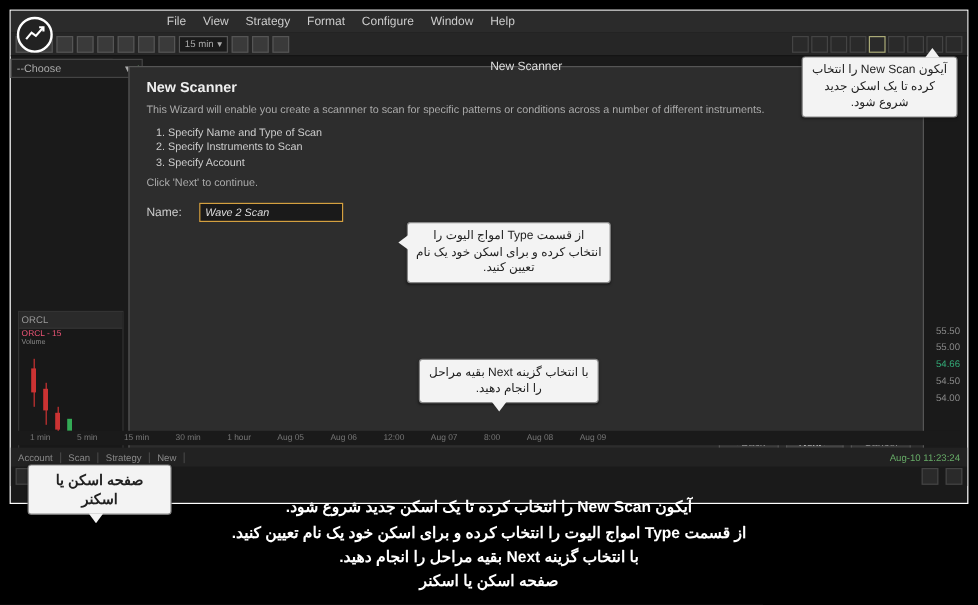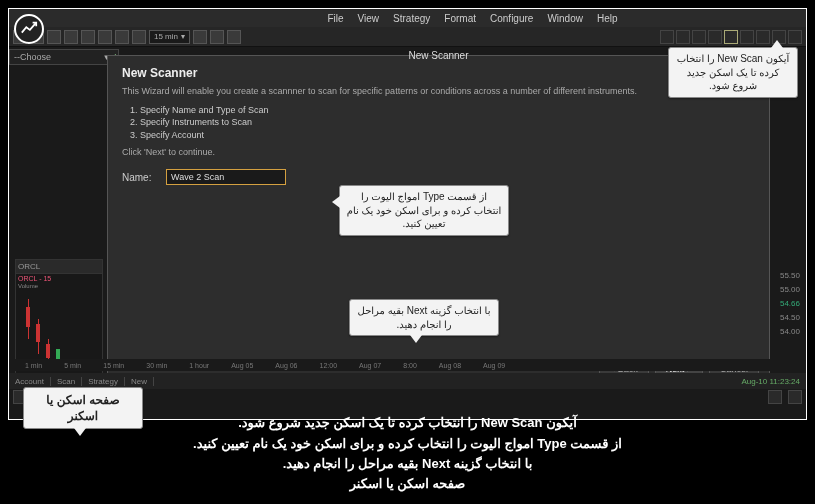--- a/index.html
+++ b/index.html
@@ -10,21 +10,21 @@
 
   
   .logo { position: absolute; top: 14px; left: 14px; z-index: 50; display: flex; align-items: center; gap: 6px; }
   .logo-badge { width: 30px; height: 30px; border-radius: 50%; border: 2px solid #fff; background: #222; display: flex; align-items: center; justify-content: center; }
   .logo-badge svg { width: 18px; height: 18px; }
   .logo-text { direction: rtl; line-height: 1; }
   .logo-text .fa { font-size: 13px; font-weight: bold; }
   .logo-text .en { font-size: 8px; color: #bbb; }
 
   
-  .menubar { position: absolute; top: 0; left: 0; right: 0; height: 18px; background: #2b2b2b; display: flex; align-items: center; padding-left: 130px; gap: 14px; font-size: 10px; color: #ccc; justify-content: center; }
+  .menubar { position: absolute; top: 0; left: 0; right: 0; height: 18px; background: #2b2b2b; display: flex; align-items: center; padding-left: 130px; gap: 14px; font-size: 10px; color: #ccc; }
   .menubar span { cursor: default; }
 
   
   .toolbar { position: absolute; top: 18px; left: 0; right: 0; height: 20px; background: #262626; border-bottom: 1px solid #111; display: flex; align-items: center; padding: 0 4px; gap: 3px; }
   .tb-btn { width: 14px; height: 14px; background: #3a3a3a; border: 1px solid #555; }
   .tb-sel { height: 14px; background: #1a1a1a; border: 1px solid #555; color: #aaa; font-size: 8px; padding: 0 4px; display: flex; align-items: center; }
   .tb-spacer { flex: 1; }
   .tb-right { display: flex; gap: 2px; }
   .tb-icon { width: 14px; height: 14px; background: #2a2a2a; border: 1px solid #444; }
 
@@ -41,21 +41,21 @@
   .dialog { position: absolute; top: 46px; left: 98px; width: 663px; height: 330px; background: #2d2d2d; border: 1px solid #555; }
   .dialog-title { position: absolute; top: -6px; left: 0; right: 0; height: 14px; text-align: center; font-size: 10px; color: #ddd; }
   .dialog-body { padding: 10px 14px; font-size: 10px; color: #ccc; }
   .dialog-h { font-size: 12px; font-weight: bold; color: #eee; margin-bottom: 6px; }
   .dialog-p { font-size: 9px; color: #aaa; margin-bottom: 6px; line-height: 1.3; }
   .dialog-ol { margin-left: 18px; margin-bottom: 6px; }
   .dialog-ol li { font-size: 9px; color: #ccc; font-weight: normal; line-height: 1.4; }
   .dialog-click { font-size: 9px; color: #aaa; margin-bottom: 12px; }
   .form-row { display: flex; align-items: center; gap: 8px; margin-bottom: 6px; }
   .form-label { width: 36px; font-size: 10px; color: #ccc; }
-  .form-input { width: 120px; height: 16px; background: #1a1a1a; border: 1px solid #d4a040; color: #ddd; font-size: 9px; padding: 0 4px; }
+  .form-input { width: 120px; height: 16px; background: #1a1a1a; border: 1px solid #d4a040; color: #ddd; font-size: 9px; padding: 0 4px; font-style: italic; }
   .form-select { width: 100px; height: 16px; background: #1a1a1a; border: 1px solid #d4a040; color: #ddd; font-size: 9px; padding: 0 4px; display:flex; align-items:center; justify-content:space-between; }
   .form-select .arr { font-size: 7px; }
 
   
   .dialog-btns { position: absolute; bottom: 6px; right: 10px; display: flex; gap: 6px; }
   .dlg-btn { height: 18px; padding: 0 10px; background: #3a3a3a; border: 1px solid #555; color: #aaa; font-size: 9px; display:flex; align-items:center; }
   .dlg-btn.primary { color: #eee; background: #444; }
 
   
   .chart { position: absolute; left: 6px; top: 250px; width: 88px; height: 146px; background: #181818; border: 1px solid #333; }

